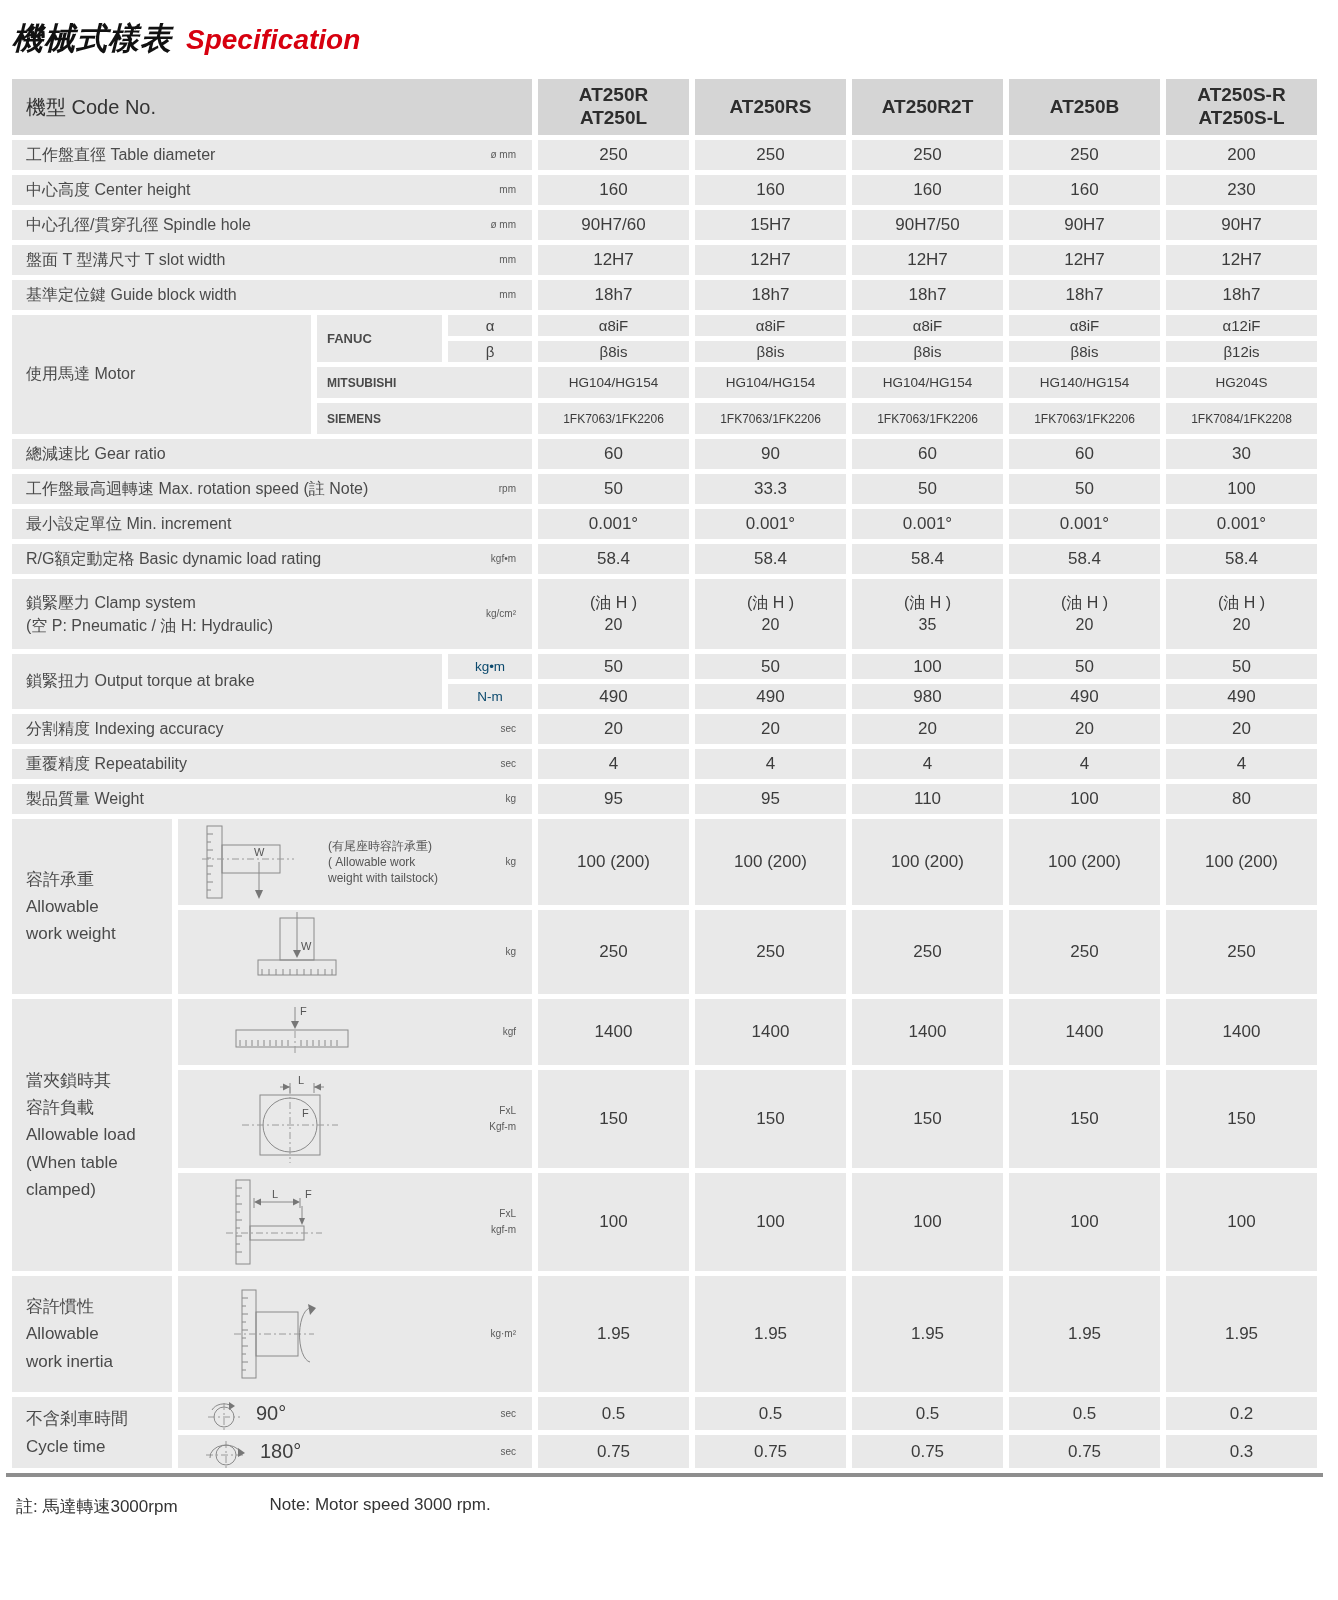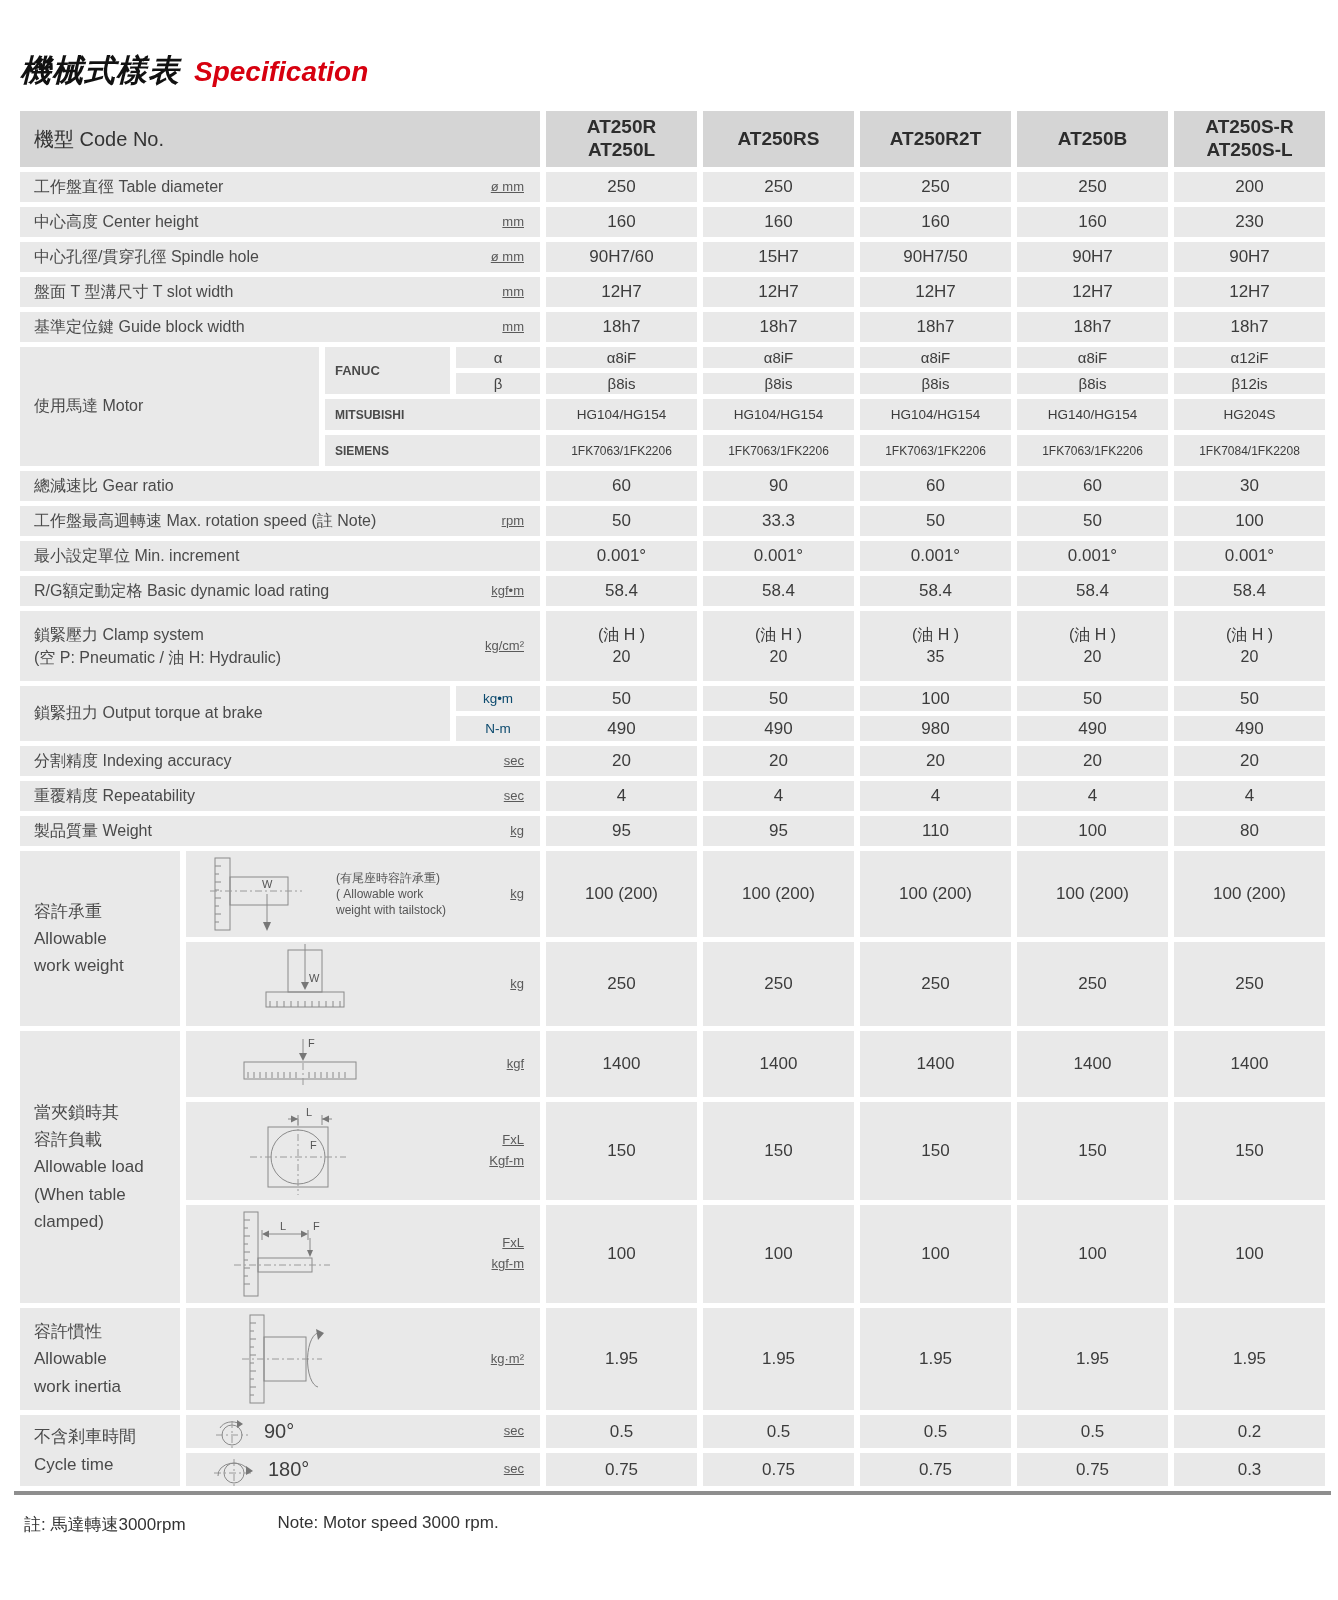--- a/index.html
+++ b/index.html
@@ -1,31 +1,31 @@
 <!DOCTYPE html>
 <html><head>
 <meta charset="utf-8">
 <style>
   html,body{margin:0;padding:0;background:#fff;}
   body{width:1338px;font-family:"Liberation Sans","DejaVu Sans",sans-serif;color:#3d3d3d;}
-  .page{padding:10px 6px 20px 10px;margin-top:32px;}
+  .page{padding:10px 6px 20px 2px;}
   
   .title{display:flex;align-items:baseline;gap:14px;margin:8px 0 14px 10px;}
   .title-zh{font-size:31px;font-weight:bold;font-style:italic;color:#111;letter-spacing:1px;}
   .title-en{font-size:28px;font-weight:bold;font-style:italic;color:#d7000f;}
   
   .table-wrap{display:inline-block;border-bottom:4px solid #8e8e8e;margin-left:4px;}
   table.spec{border-collapse:separate;border-spacing:6px 5px;table-layout:fixed;width:1317px;}
   td{background:#e9e9e9;padding:0;vertical-align:middle;overflow:hidden;}
   td.hd{background:#d5d5d5;text-align:center;font-weight:bold;font-size:19px;color:#2d2d2d;line-height:1.2;height:56px;}
   td.hd-lbl{text-align:left;font-size:20px;font-weight:normal;color:#333;padding-left:14px;}
   .pre{white-space:pre-line;}
   td.lbl{font-size:16px;color:#4a4a4a;padding-left:14px;}
   .lr{display:flex;justify-content:space-between;align-items:center;width:100%;}
-  .unit{font-size:13px;color:#5a5a5a;padding-right:16px;white-space:pre-line;text-align:right;line-height:1.6;flex:none;text-decoration:underline;}
+  .unit{font-size:10px;color:#5a5a5a;padding-right:16px;white-space:pre-line;text-align:right;line-height:1.6;flex:none;}
   td.val{text-align:center;font-size:17px;color:#3c3c3c;}
   tr.rh td{height:30px;}
   
   td.motor-lbl{font-size:16px;}
   td.brand{font-size:13px;color:#4a4a4a;padding-left:10px;font-weight:bold;}
   td.brand-sm{font-size:12px;}
   td.greek{text-align:center;font-size:15px;color:#444;}
   tr.mr1 td{height:21px;} tr.mr2 td{height:31px;}
   td.val-m1{font-size:15px;} td.val-m2{font-size:13.5px;} td.val-m3{font-size:12px;}
   
@@ -36,21 +36,21 @@
   tr.tq td{height:25px;}
   td.ucell{text-align:center;font-size:13.5px;color:#0c4a6e;}
   
   td.big-lbl{font-size:17px;color:#4a4a4a;padding-left:14px;line-height:1.6;}
   .ic{display:flex;align-items:center;width:100%;height:100%;}
   .ic .sp{flex:1;}
   .note{font-size:12px;color:#555;line-height:1.35;padding-left:14px;}
   .angle{font-size:20px;color:#3f3f3f;margin-left:10px;}
   tr.tail td{height:86px;} tr.wrow td{height:84px;}
   tr.frow td{height:66px;} tr.crow td{height:98px;} tr.rrow td{height:98px;}
-  tr.inr td{height:102px;} tr.cy td{height:33px;}
+  tr.inr td{height:116px;} tr.cy td{height:33px;}
   svg{display:block;}
   .dln{stroke:#8a8a8a;stroke-width:1;fill:none;}
   .ddash{stroke:#9a9a9a;stroke-width:1;fill:none;stroke-dasharray:7 3 2 3;}
   .dfill{fill:#777;stroke:none;}
   .dtext{font-size:11px;fill:#555;font-family:"Liberation Sans",sans-serif;}
   
   .footnote{margin:14px 0 0 14px;font-size:17px;color:#333;display:flex;gap:92px;}
 </style>
 </head>
 <body>

